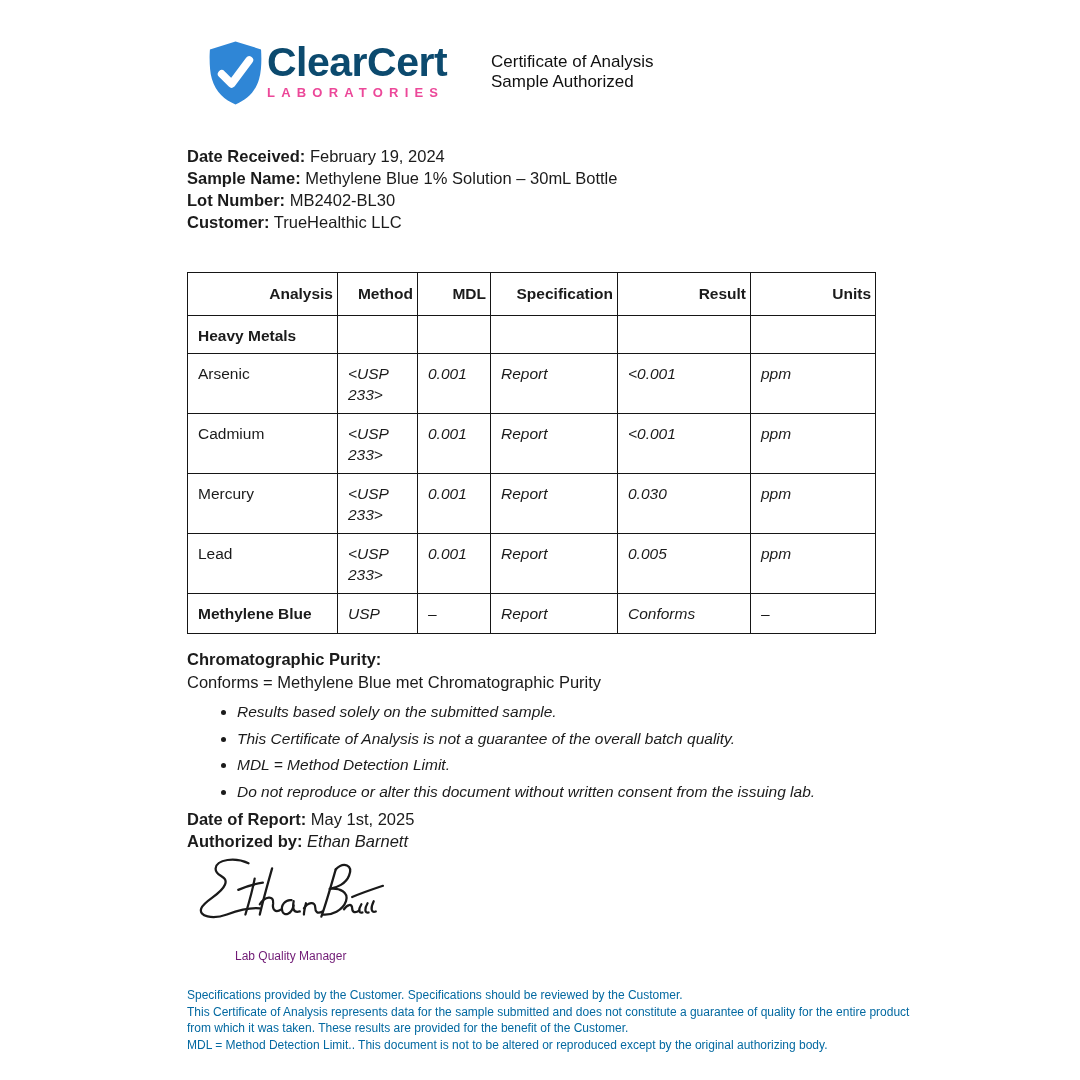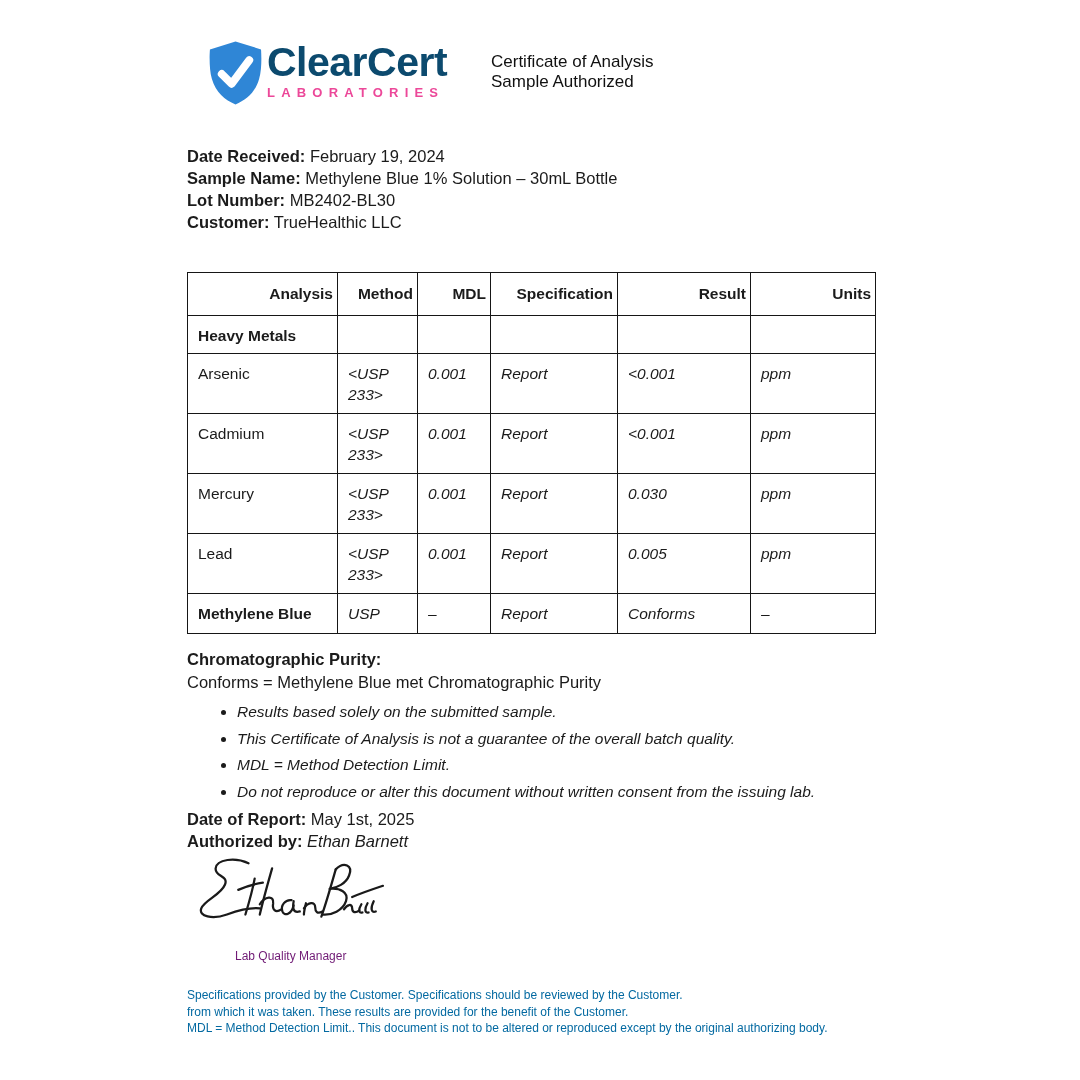--- a/index.html
+++ b/index.html
@@ -192,17 +192,18 @@
     <path d="M167,47 C164,52 164,56 168,55"></path>
     <path d="M173,46 C170,51 170,56 174,55"></path>
     <path d="M179,44 C176,50 176,56 181,54"></path>
     <path d="M158,40 C167,36 179,32 188,29"></path>
   </svg>
 
   <div class="lqm">Lab Quality Manager</div>
 
   <div class="fineprint">
     <div>Specifications provided by the Customer. Specifications should be reviewed by the Customer.</div>
+    <div>This Certificate of Analysis represents data for the sample submitted and does not constitute a guarantee of quality for the entire product</div>
     <div>from which it was taken. These results are provided for the benefit of the Customer.</div>
     <div>MDL = Method Detection Limit.. This document is not to be altered or reproduced except by the original authorizing body.</div>
   </div>
 
 </div>
 
 </body></html>

